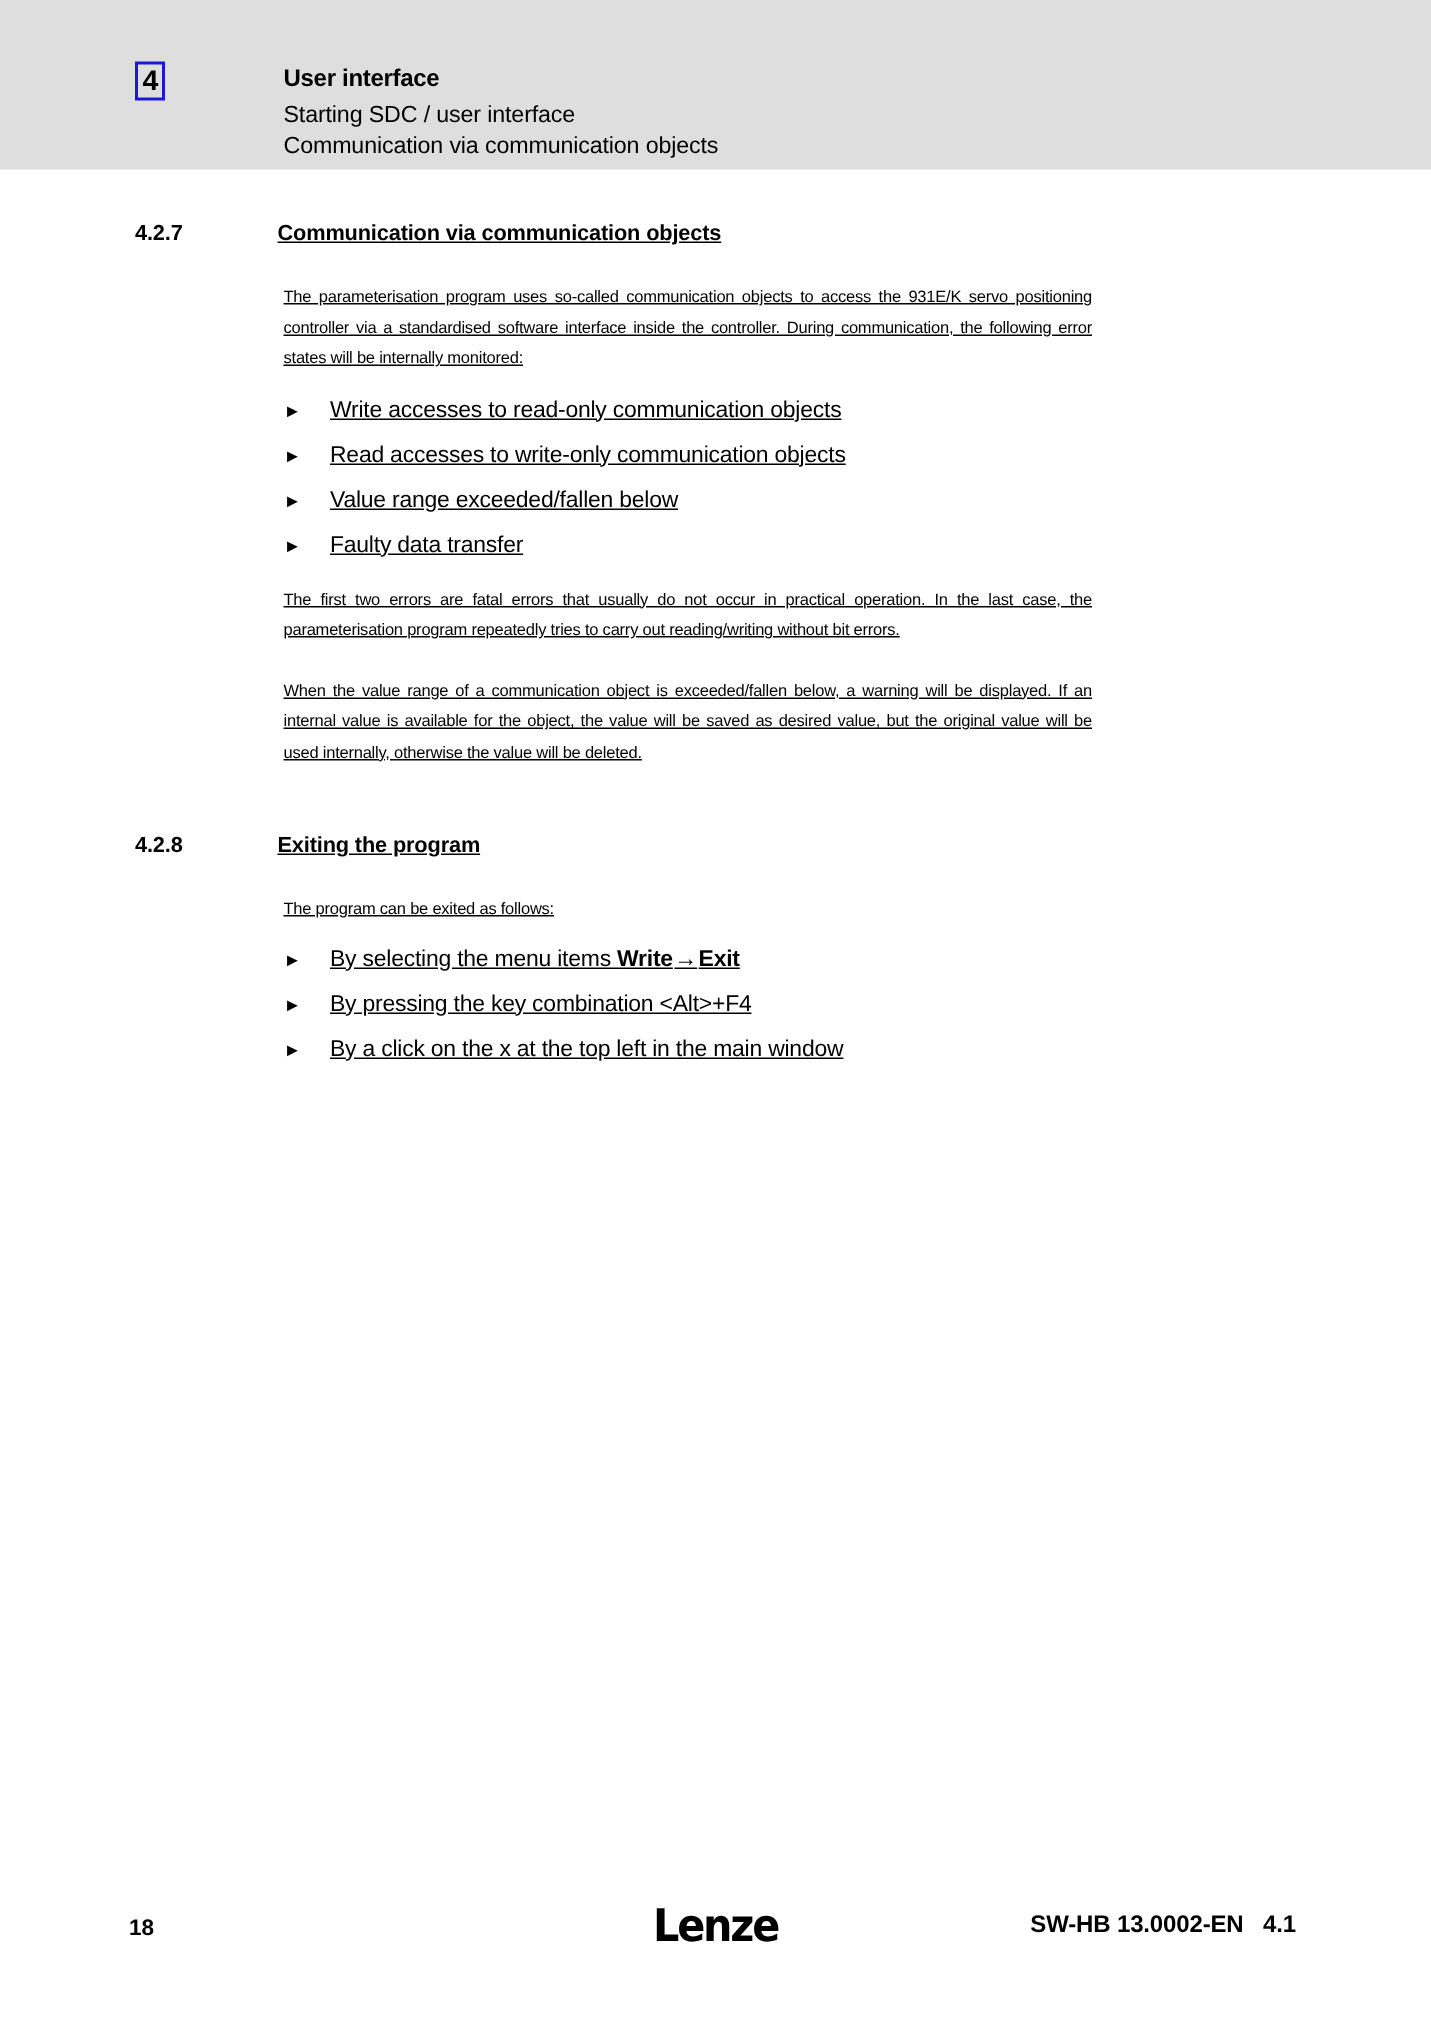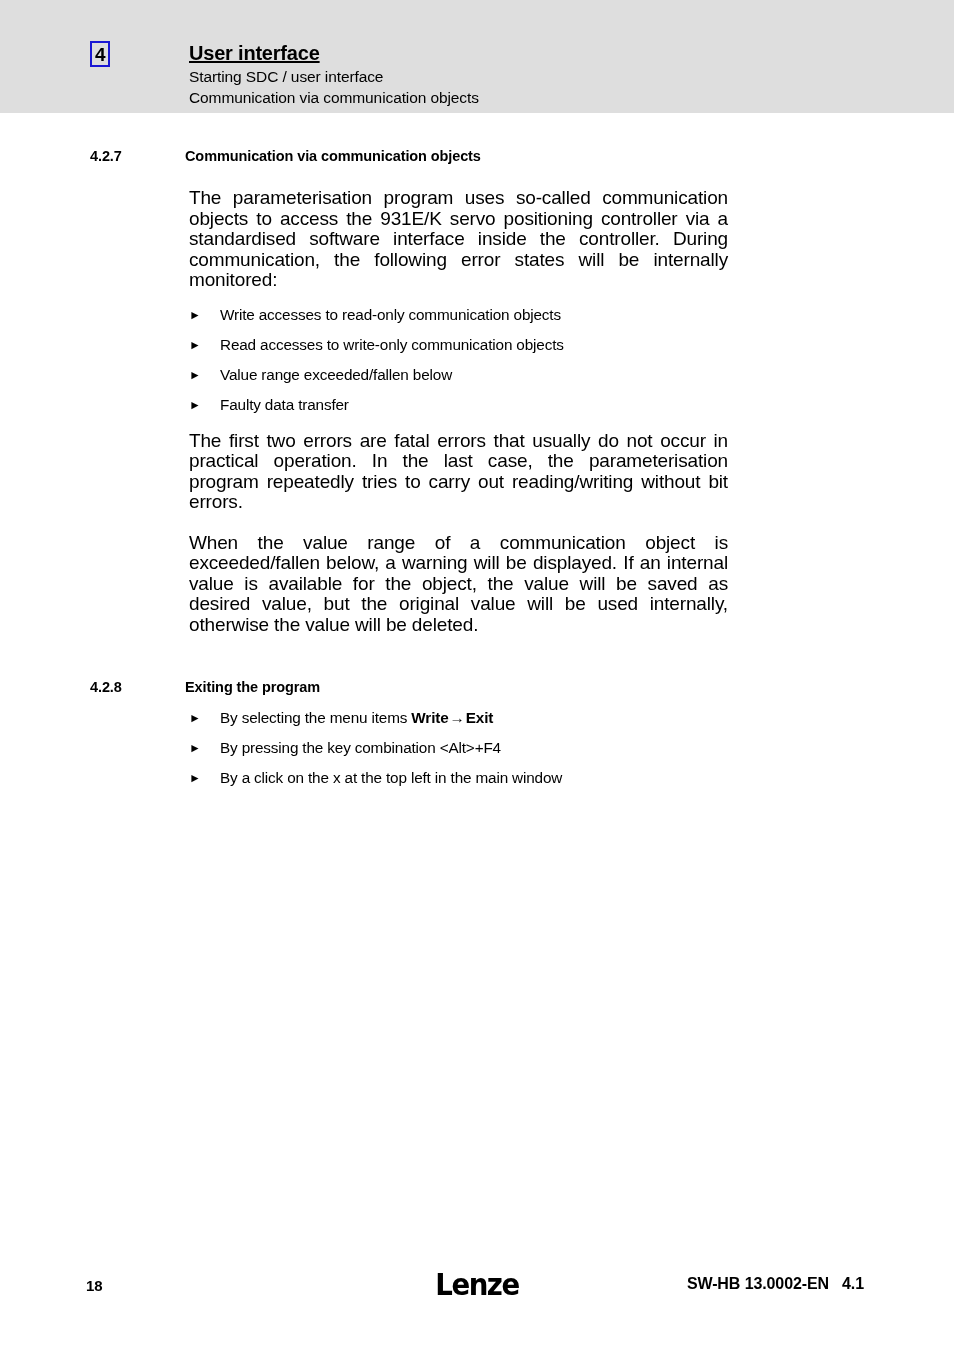--- a/index.html
+++ b/index.html
@@ -43,39 +43,39 @@
     line-height: 1;
     color: #000;
     letter-spacing: -0.5px;
   }
   .header-texts {
     position: absolute;
     left: 189px;
     top: 40px;
   }
   .header-title {
-    font-size: 20px;
+    font-size: 16px;
     font-weight: bold;
     line-height: 26px;
     letter-spacing: -0.2px;
-    text-decoration: underline;
   }
   .header-sub {
     font-size: 15.5px;
     font-weight: normal;
     line-height: 21px;
     letter-spacing: -0.1px;
   }
 
   
   .content {
     position: absolute;
     left: 0;
     top: 113px;
     width: 816px;
+    text-decoration: underline;
   }
 
   .section {
     position: relative;
   }
   .sec-heading {
     position: relative;
     padding-left: 90px;
     font-size: 14.5px;
     font-weight: bold;
@@ -88,21 +88,21 @@
     width: 95px;
   }
   .sec-heading .sec-title {
     display: block;
     margin-left: 95px;
   }
 
   .para {
     margin-left: 189px;
     margin-right: 88px;
-    font-size: 19px;
+    font-size: 11px;
     line-height: 20.5px;
     text-align: justify;
     text-justify: inter-word;
     letter-spacing: -0.15px;
   }
   .para.nojust {
     text-align: left;
   }
 
   .bullets {
@@ -218,20 +218,21 @@
 
     <div class="para" style="margin-top:20px;">When the value range of a communication object is exceeded/fallen below, a warning will be displayed. If an internal value is available for the object, the value will be saved as desired value, but the original value will be used internally, otherwise the value will be deleted.</div>
   </div>
 
   <div class="section" style="margin-top:44px;">
     <div class="sec-heading">
       <span class="sec-num">4.2.8</span>
       <span class="sec-title">Exiting the program</span>
     </div>
 
+    <div class="para nojust" style="margin-top:24px;">The program can be exited as follows:</div>
 
     <ul class="bullets" style="margin-top:13px;">
       <li>
         <span class="marker">►</span>
         <span class="btxt"><span>By selecting the menu items </span><b>Write</b><span class="arrow-glyph">→</span><b>Exit</b></span>
       </li>
       <li style="margin-top:10px;">
         <span class="marker">►</span>
         <span class="btxt">By pressing the key combination &lt;Alt&gt;+F4</span>
       </li>

